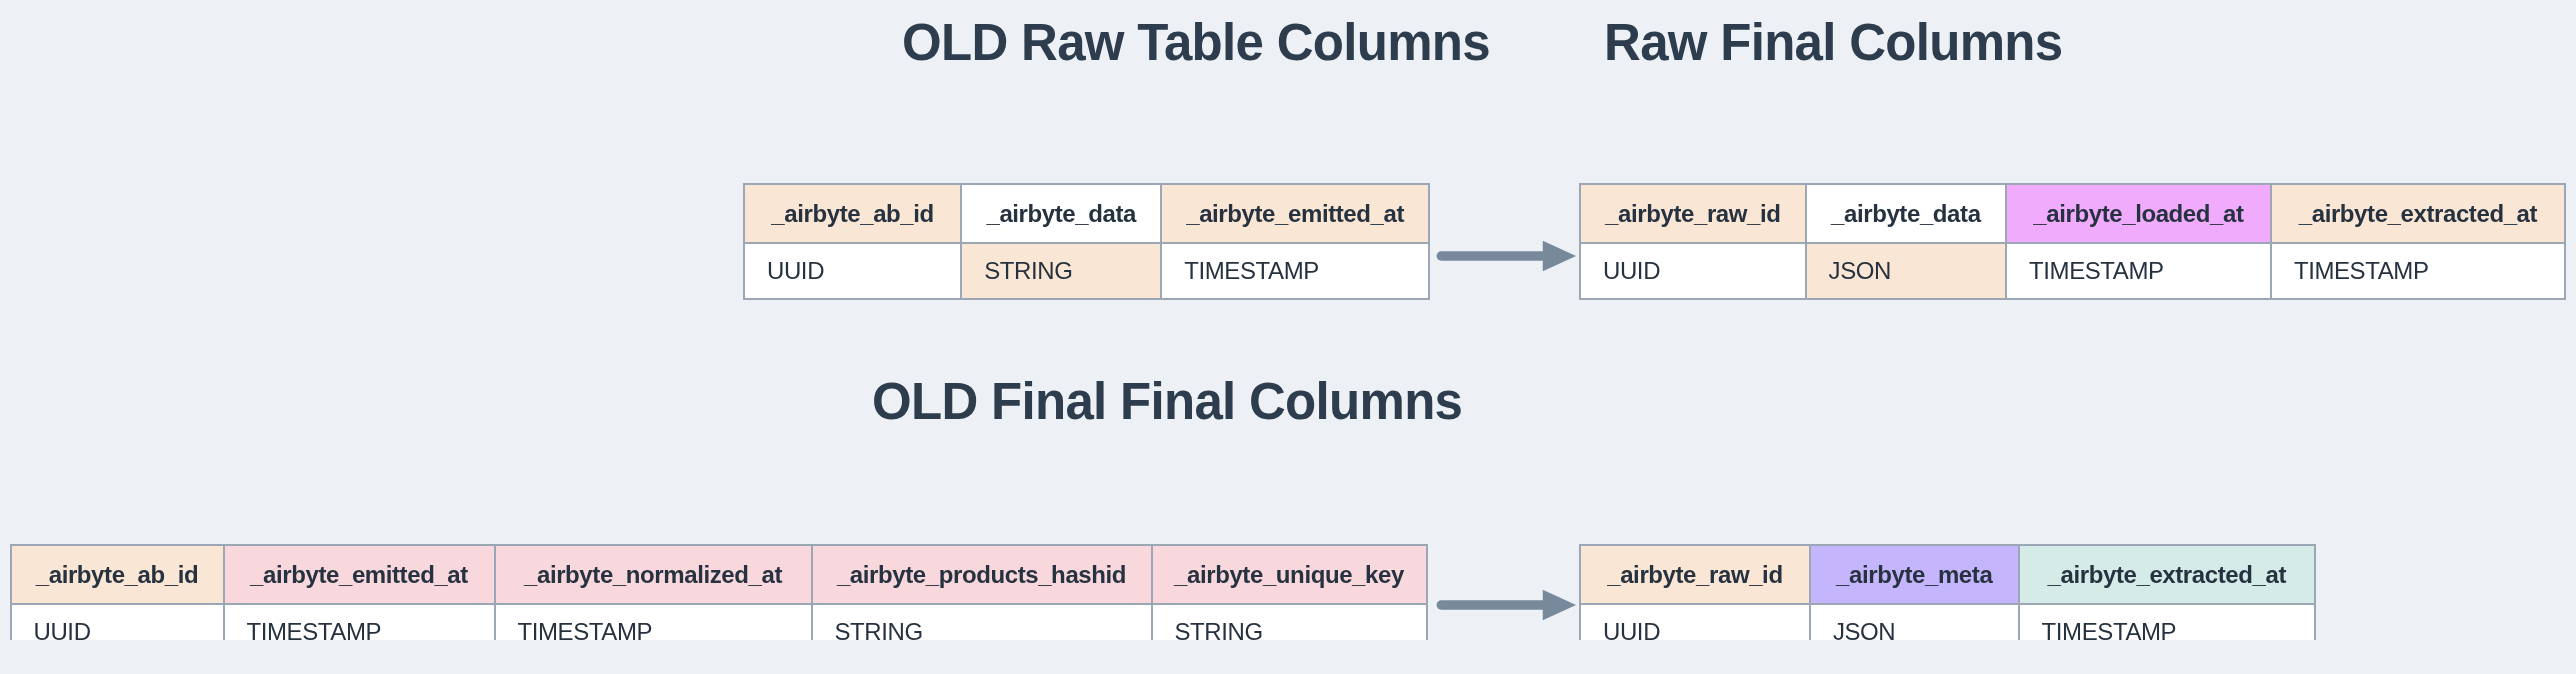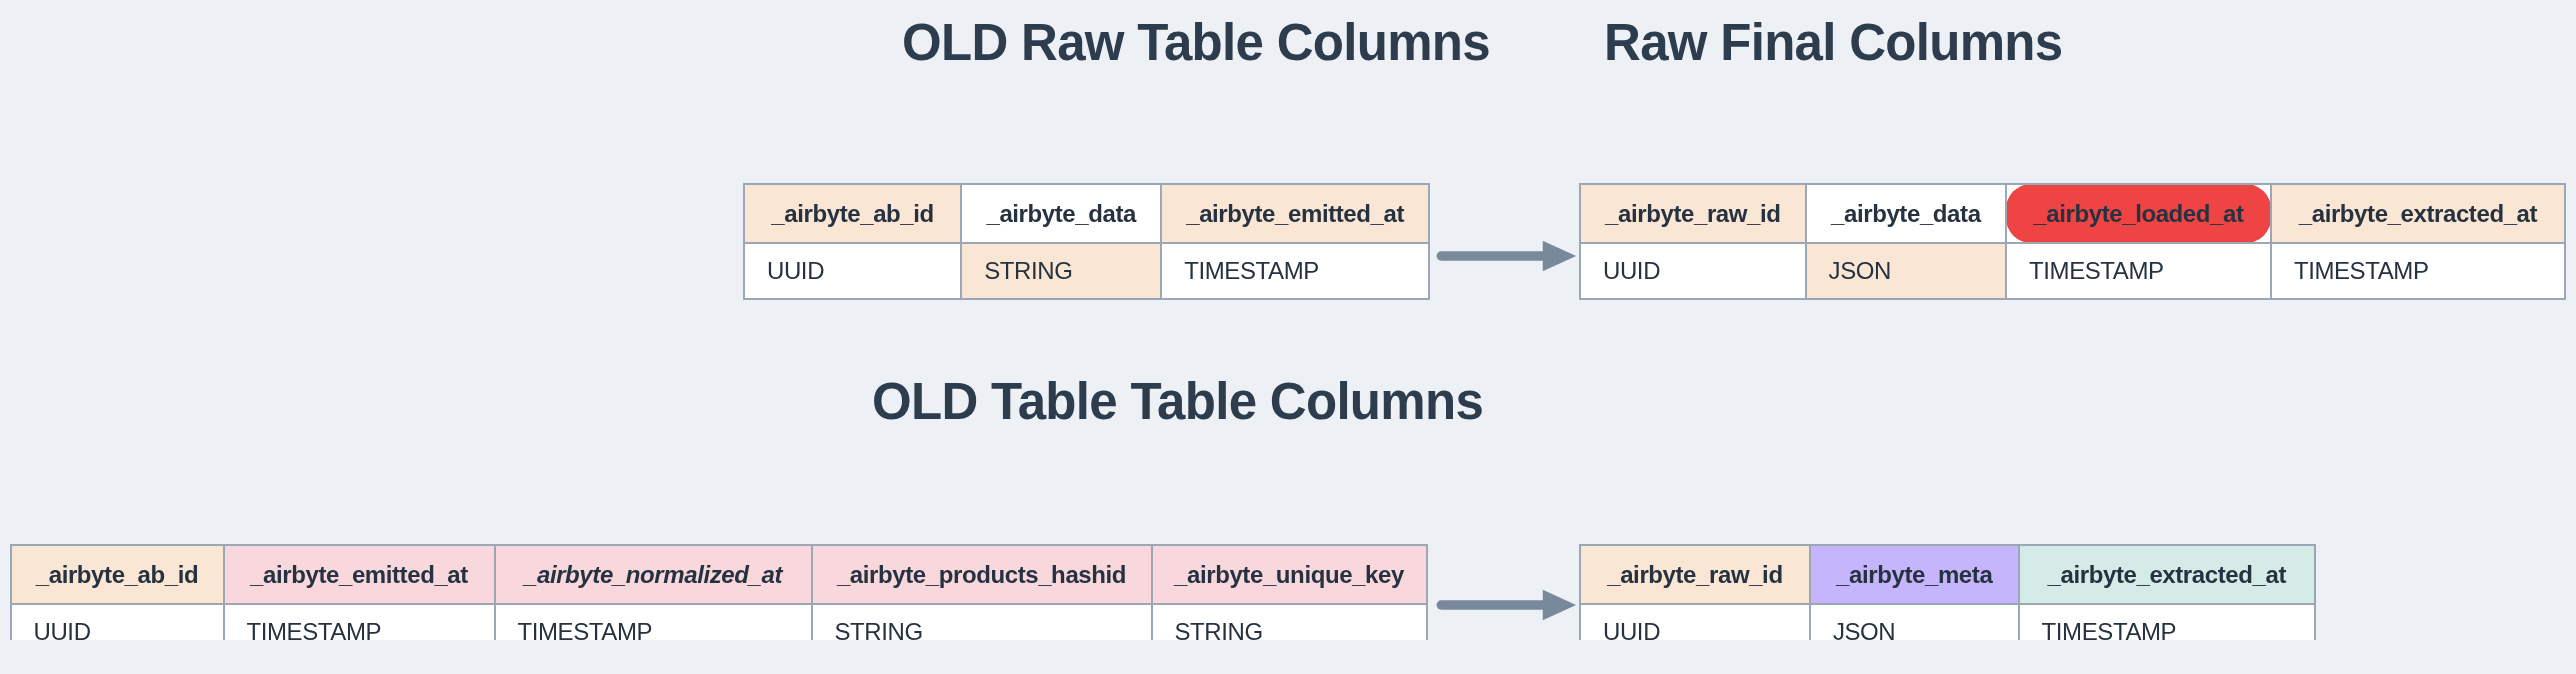--- a/index.html
+++ b/index.html
@@ -91,47 +91,47 @@
     <colgroup>
       <col style="width:224px">
         <col style="width:199px">
         <col style="width:263px">
         <col style="width:292px">
     </colgroup>
     <tbody>
         <tr>
       <th style="background-color: rgb(250, 230, 212);">_airbyte_raw_id</th>
       <th style="background-color: rgb(255, 255, 255);">_airbyte_data</th>
-      <th style="background-color: #ef4444; border-radius: 25px;">_airbyte_loaded_at</th>
+      <th style="background-color: #f0abfc;">_airbyte_loaded_at</th>
       <th style="background-color: rgb(250, 230, 212);">_airbyte_extracted_at</th>
     </tr>
     <tr>
       <td style="background-color: rgb(255, 255, 255);">UUID</td>
       <td style="background-color: rgb(250, 230, 212);">JSON</td>
       <td style="background-color: rgb(255, 255, 255);">TIMESTAMP</td>
       <td style="background-color: rgb(255, 255, 255);">TIMESTAMP</td>
     </tr>
   </tbody>
     </table>
 
-  <div class="diagram-title" style="left:872px; top:369px;">OLD Table Table Columns</div>
+  <div class="diagram-title" style="left:872px; top:369px;">OLD Final Final Columns</div>
 
   <table class="schema-table" style="left:9.5px; top:544px; width:1417px;">
     <colgroup>
       <col style="width:213px">
         <col style="width:271px">
         <col style="width:317px">
         <col style="width:340px">
         <col style="width:275px">
     </colgroup>
     <tbody>
         <tr>
       <th style="background-color: rgb(250, 230, 212);">_airbyte_ab_id</th>
       <th style="background-color: rgb(248, 216, 220);">_airbyte_emitted_at</th>
-      <th style="background-color: rgb(248, 216, 220); font-style: italic;">_airbyte_normalized_at</th>
+      <th style="background-color: rgb(248, 216, 220);">_airbyte_normalized_at</th>
       <th style="background-color: rgb(248, 216, 220);">_airbyte_products_hashid</th>
       <th style="background-color: rgb(248, 216, 220);">_airbyte_unique_key</th>
     </tr>
     <tr>
       <td style="background-color: rgb(255, 255, 255);">UUID</td>
       <td style="background-color: rgb(255, 255, 255);">TIMESTAMP</td>
       <td style="background-color: rgb(255, 255, 255);">TIMESTAMP</td>
       <td style="background-color: rgb(255, 255, 255);">STRING</td>
       <td style="background-color: rgb(255, 255, 255);">STRING</td>
     </tr>

